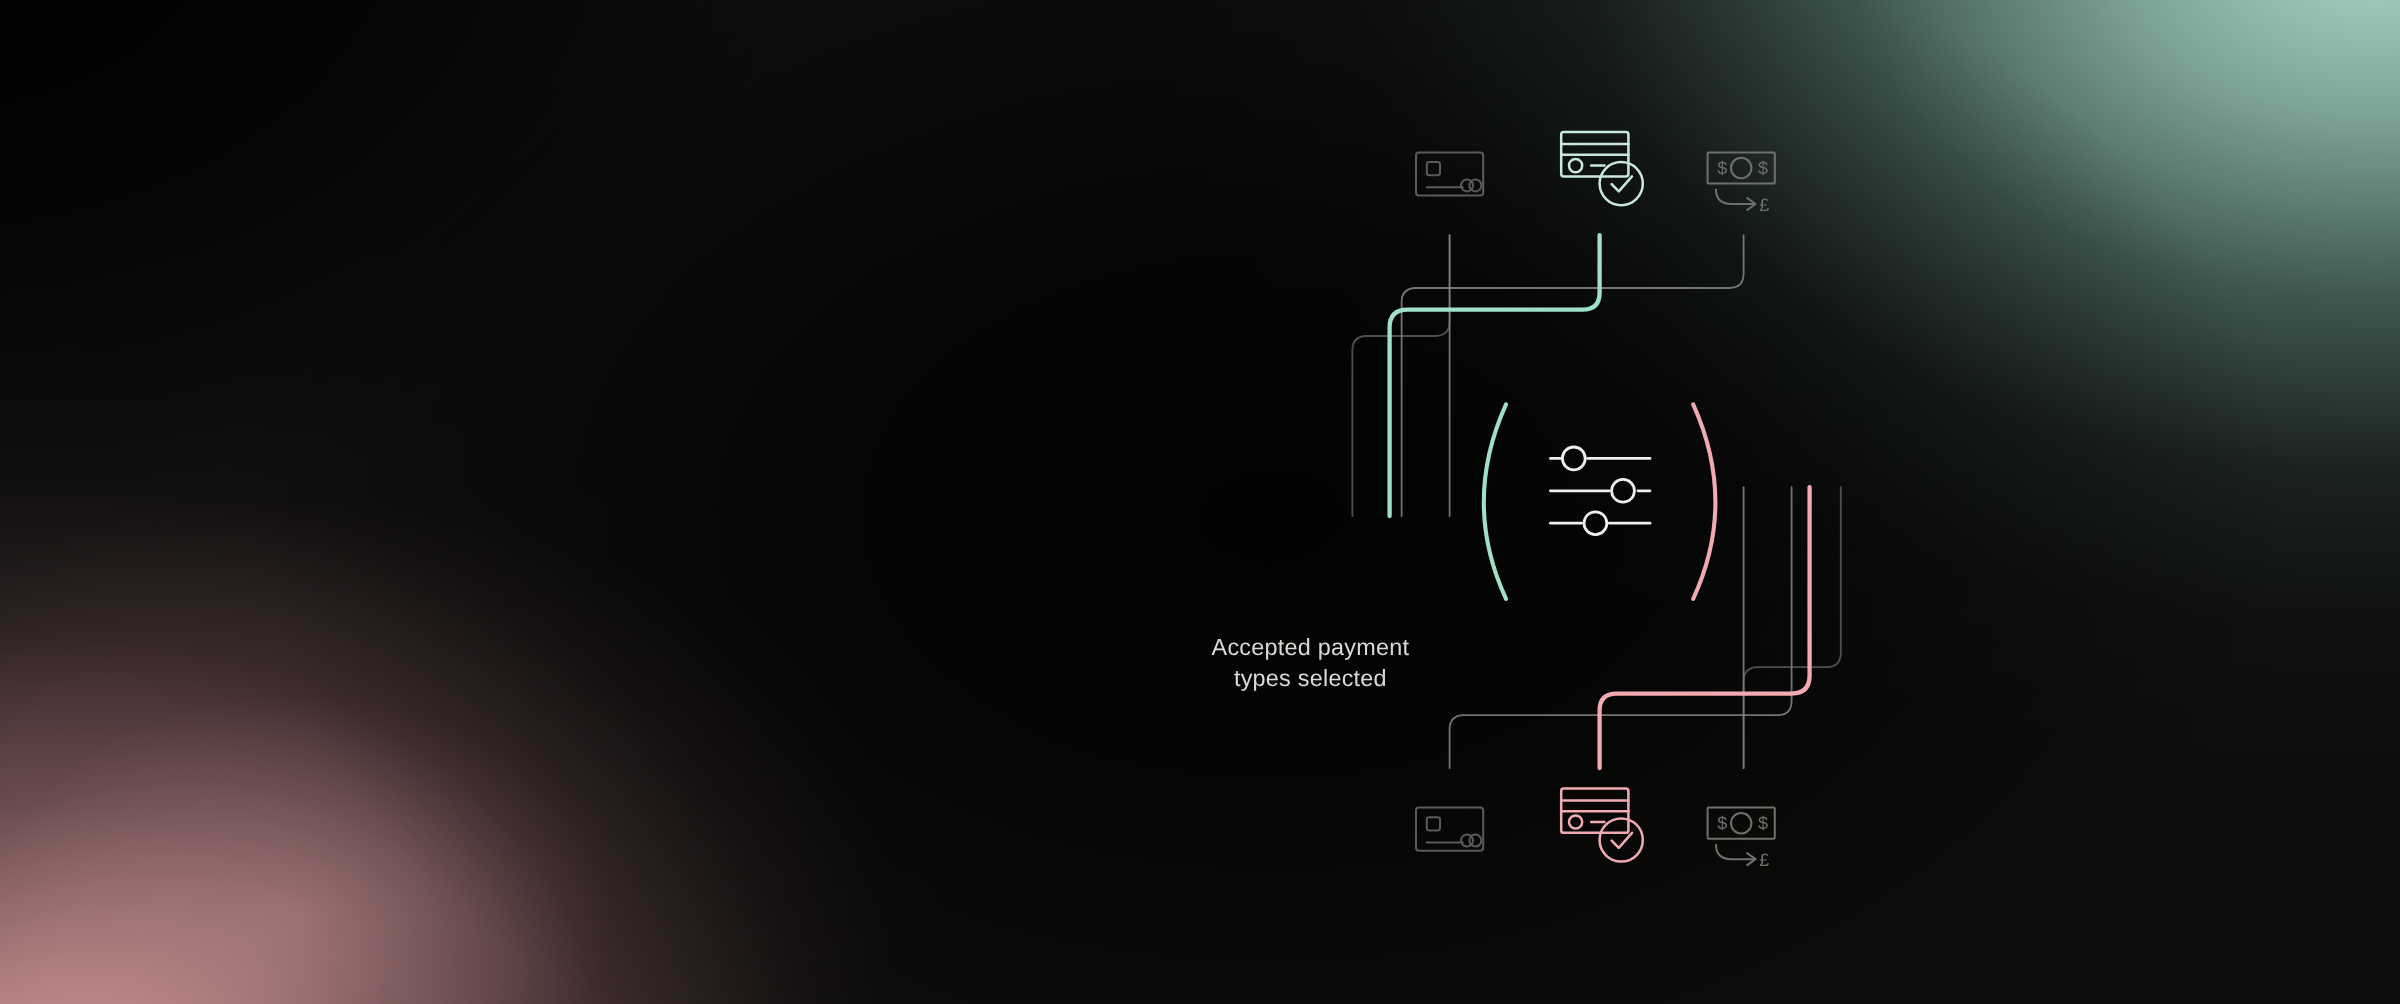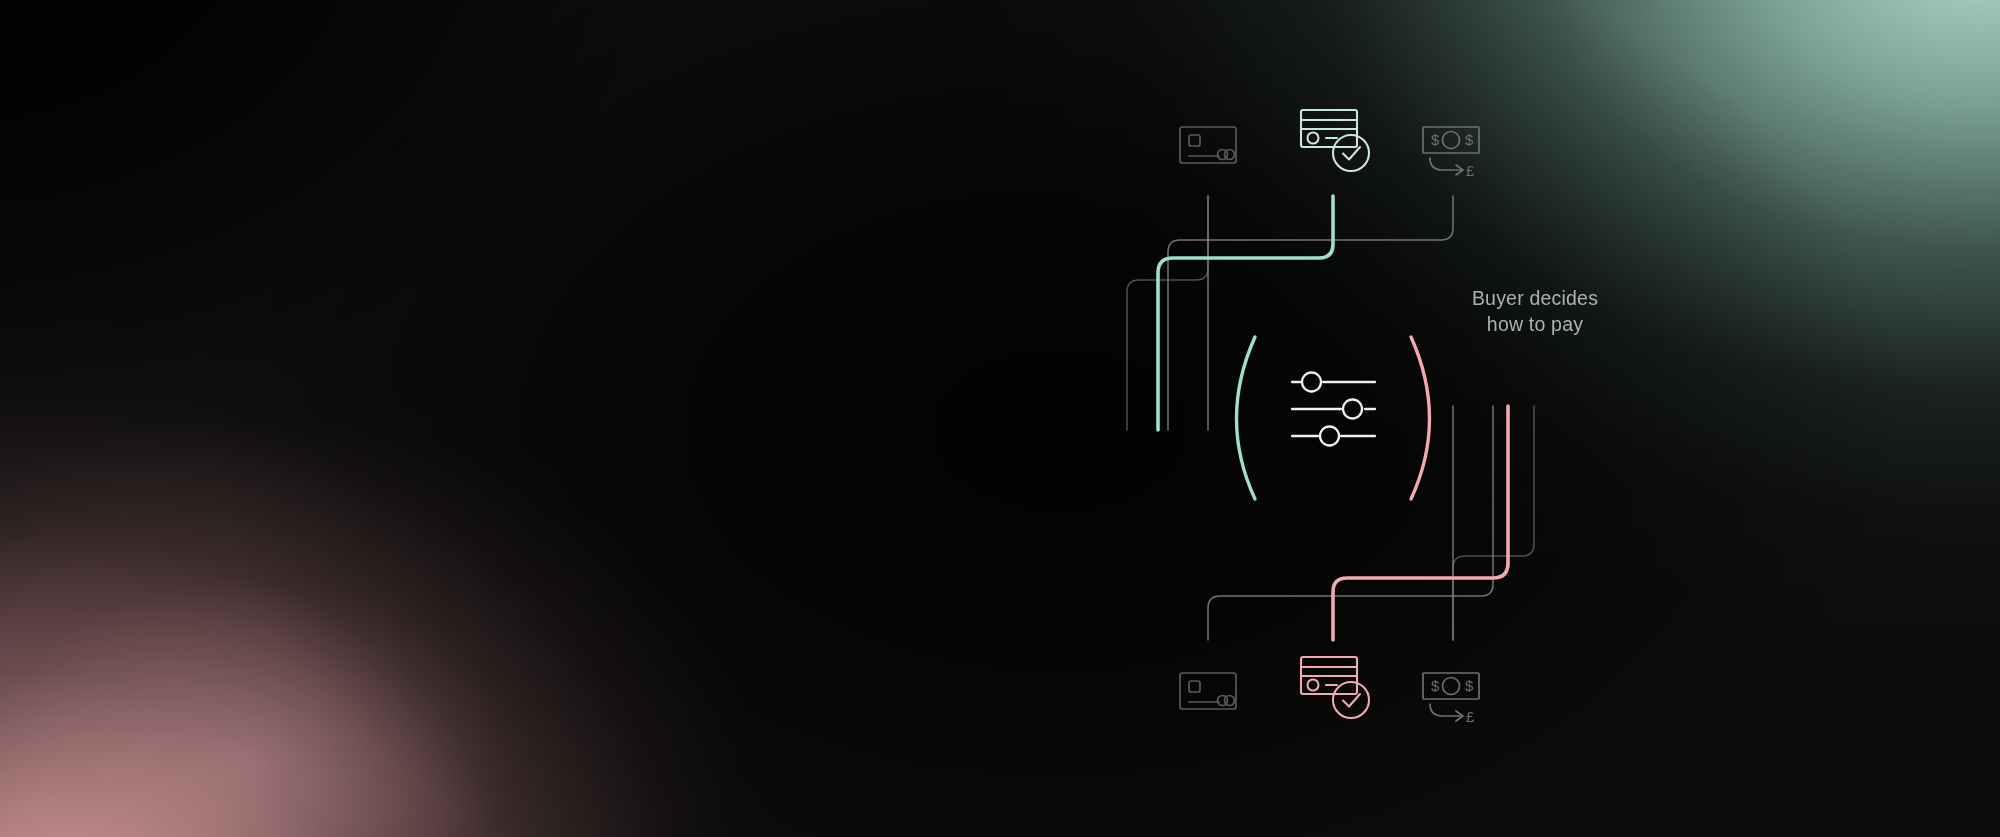--- a/index.html
+++ b/index.html
@@ -257,17 +257,17 @@
         <text class="cur" x="1431" y="691">$</text>
         <circle class="ico-nt" cx="1451" cy="686" r="8.5"></circle>
         <text class="cur" x="1465" y="691">$</text>
         <path class="ico-nt" d="M 1430 704 Q 1430 716 1443 716 L 1462 716"></path>
         <path class="ico-nt" d="M 1456 711 L 1463 716 L 1456 721"></path>
         <text class="cur" x="1466" y="722">£</text>
       </g>
     </g>
   </svg>
 
-  <div class="label" id="label-buyer">Buyer decides
-how to pay</div>
-
+
+  <div class="label" id="label-accepted">Accepted payment
+types selected</div>
 
 </div>
 
 </body></html>

